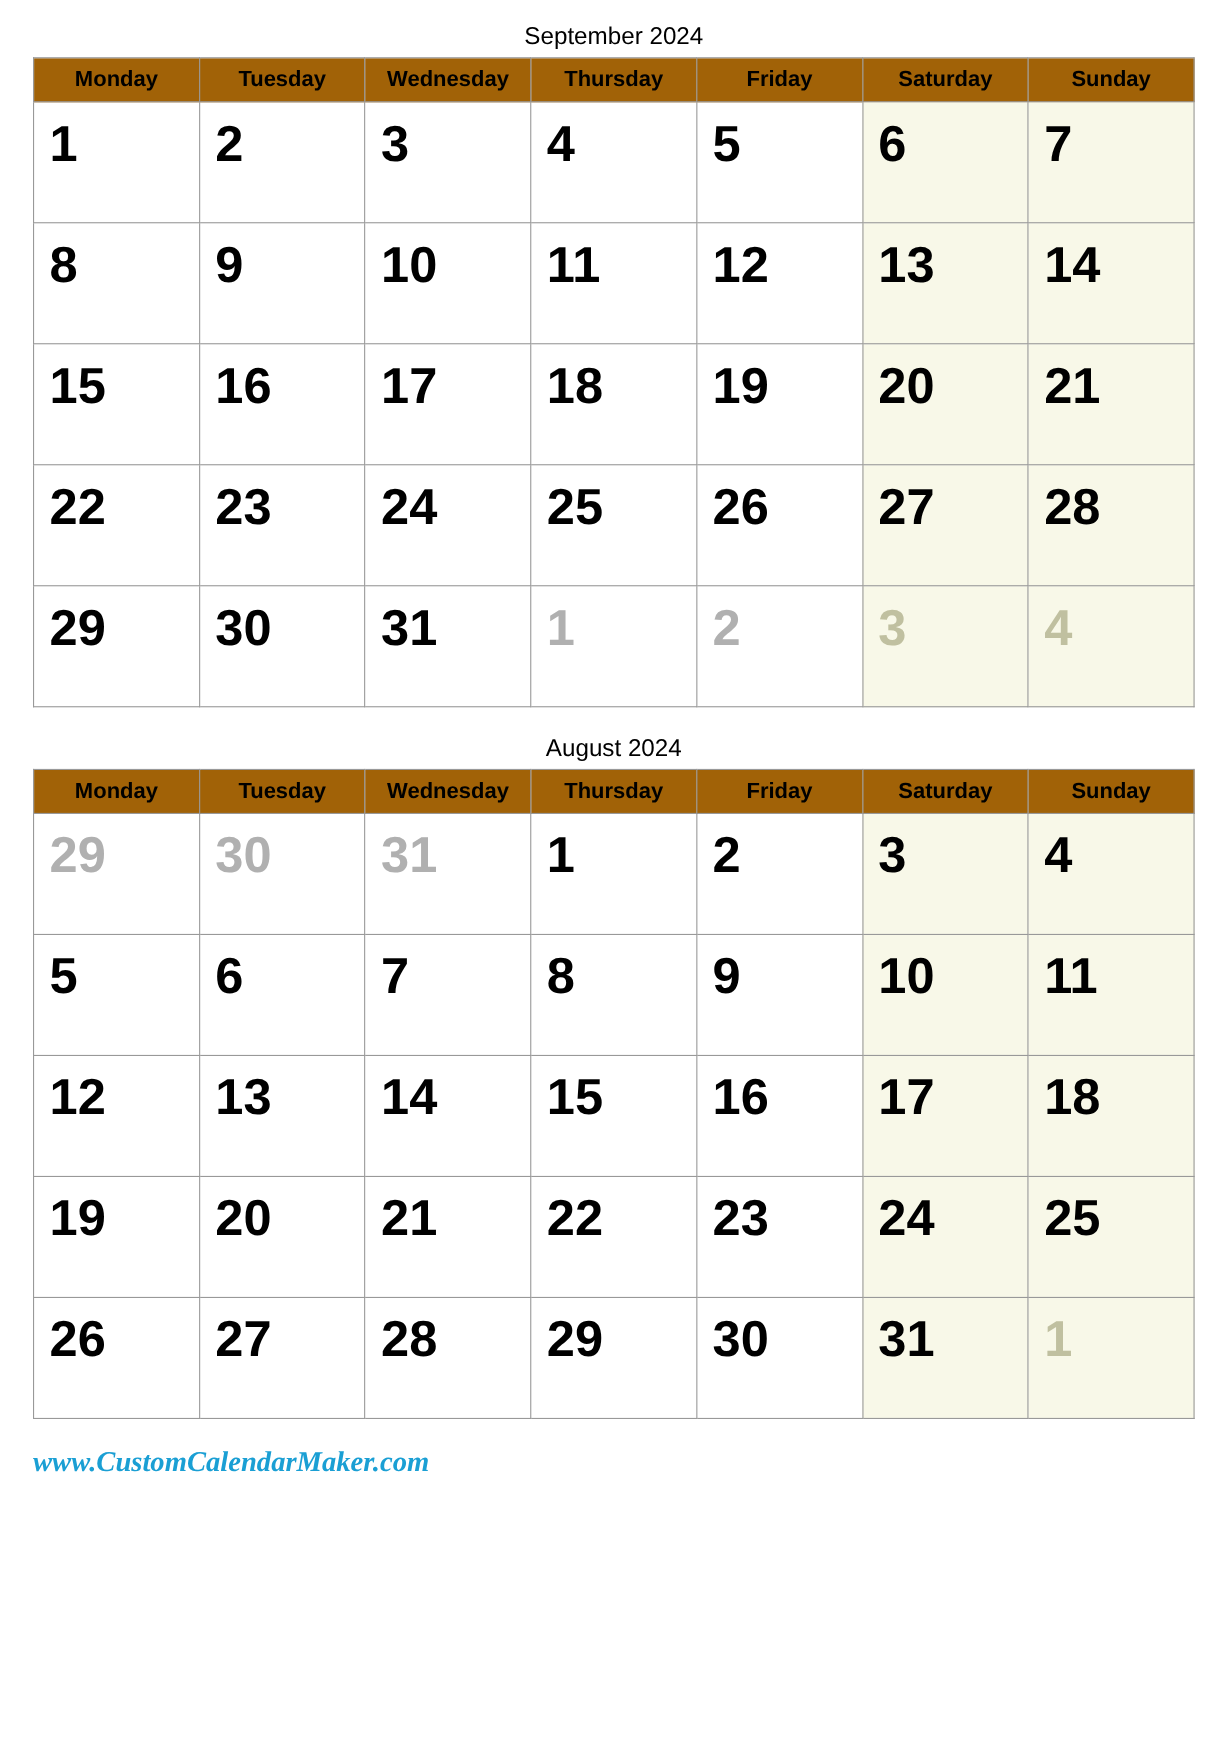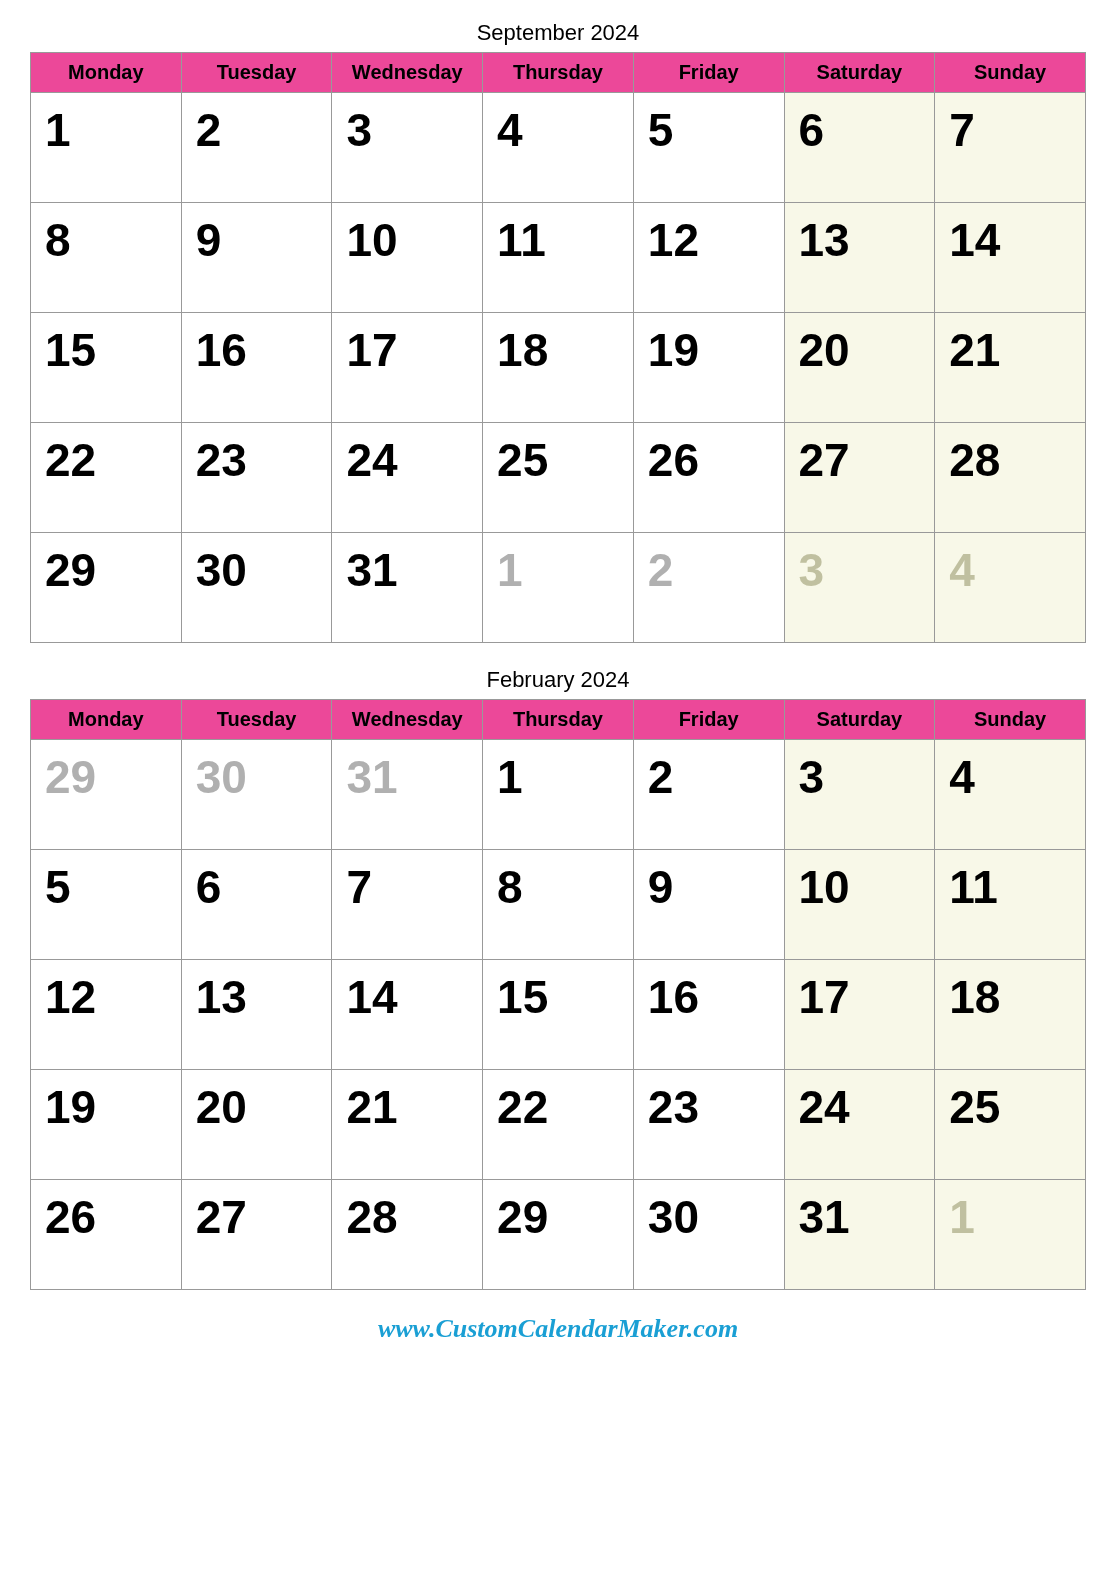--- a/index.html
+++ b/index.html
@@ -23,21 +23,21 @@
     .cal-table {
       width: 100%;
       border-collapse: collapse;
     }
     .cal-table th {
       border: 1.5px solid #999;
       padding: 8px 4px;
       text-align: center;
       font-size: 20px;
       font-weight: bold;
-      background: #ec4899;
+      background: #a16207;
       color: #000;
     }
     .cal-table td {
       border: 1.5px solid #999;
       width: calc(100% / 7);
       height: 110px;
       vertical-align: top;
       padding: 10px 14px;
       font-size: 46px;
       font-weight: 900;
@@ -47,21 +47,21 @@
       background-color: #f8f8e8;
     }
     .cal-table td.other-month {
       color: #b0b0b0;
     }
     .cal-table td.weekend.other-month {
       background-color: #f8f8e8;
       color: #c0c0a0;
     }
     .footer-link {
-      text-align: center;
+      text-align: left;
       margin-top: 18px;
       font-size: 26px;
       font-weight: bold;
       color: #1a9fd4;
       font-style: italic;
       font-family: 'Times New Roman', Georgia, serif;
     }
   </style>
 </head>
 <body>
@@ -124,21 +124,21 @@
           <td class="other-month">1</td>
           <td class="other-month">2</td>
           <td class="weekend other-month">3</td>
           <td class="weekend other-month">4</td>
         </tr>
       </tbody>
   </table>
 </div>
 
 <div class="calendar-section">
-  <div class="month-title">February 2024</div>
+  <div class="month-title">August 2024</div>
   <table class="cal-table">
     <thead>
       <tr id="august-header-row">
           <th>Monday</th>
           <th>Tuesday</th>
           <th>Wednesday</th>
           <th>Thursday</th>
           <th>Friday</th>
           <th>Saturday</th>
           <th>Sunday</th>

